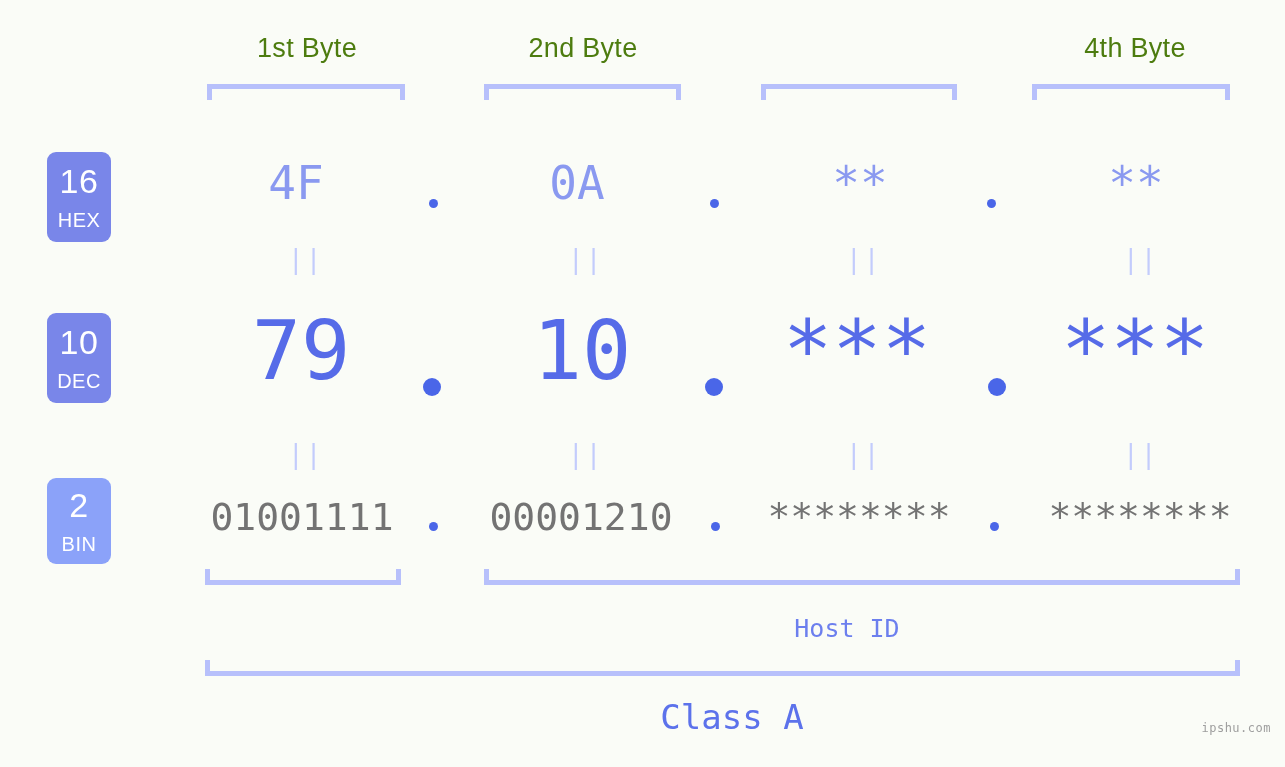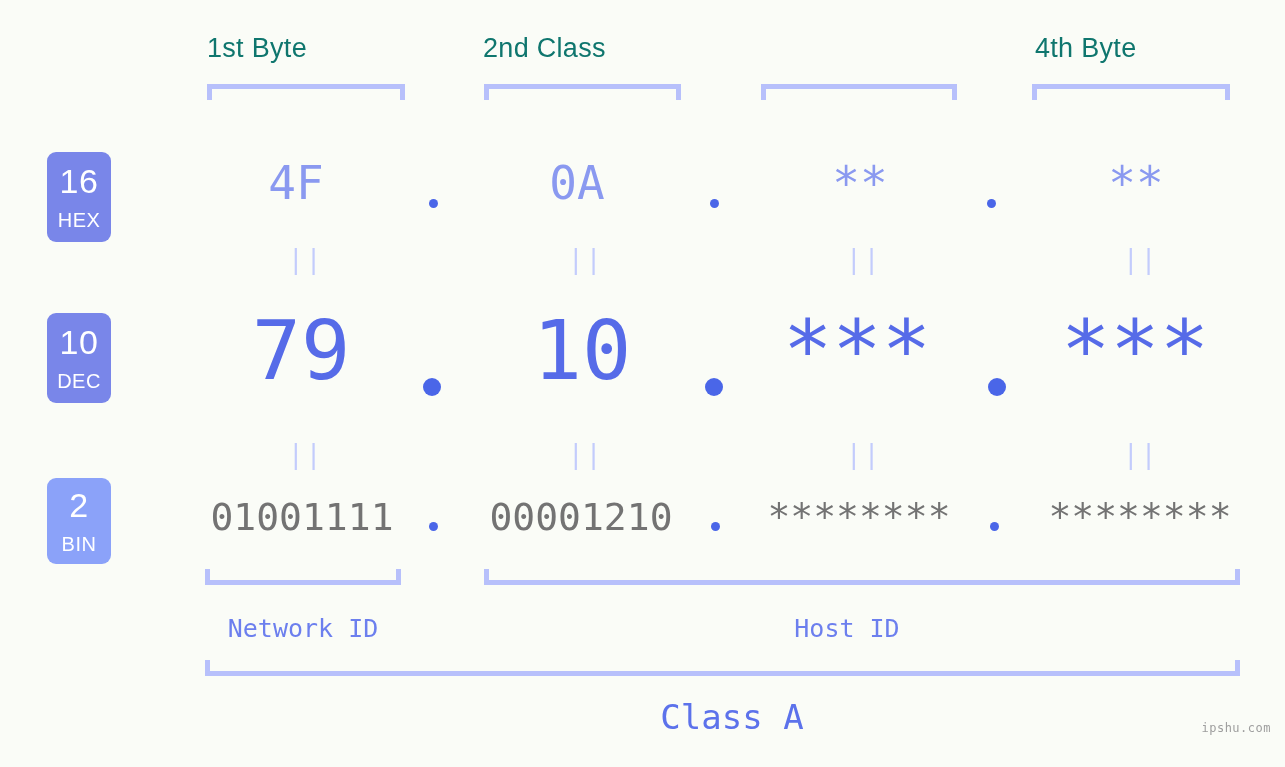--- a/index.html
+++ b/index.html
@@ -20,23 +20,24 @@
     left: 0; top: 0;
     width: 1285px;
     height: 767px;
   }
 
   
   .byte-label {
     position: absolute;
     top: 33px;
     width: 200px;
+    text-align: center;
     font-family: "Liberation Sans", sans-serif;
     font-size: 27px;
-    color: #0f766e;
+    color: #4d7c0f;
     letter-spacing: 0.3px;
     white-space: nowrap;
   }
 
   
   .bracket-top {
     position: absolute;
     top: 84px;
     height: 16px;
     border-top: 5px solid #B7C0FB;
@@ -160,21 +161,21 @@
     color: #9E9E9E;
     letter-spacing: 0.5px;
   }
 </style>
 </head>
 <body>
 
 <div id="stage">
 
   <div class="byte-label" style="left:207px;">1st Byte</div>
-  <div class="byte-label" style="left:483px;">2nd Class</div>
+  <div class="byte-label" style="left:483px;">2nd Byte</div>
   <div class="byte-label" style="left:1035px;">4th Byte</div>
 
   <div class="bracket-top" style="left:207px;  width:198px;"></div>
   <div class="bracket-top" style="left:484px;  width:197px;"></div>
   <div class="bracket-top" style="left:761px;  width:196px;"></div>
   <div class="bracket-top" style="left:1032px; width:198px;"></div>
 
   <div class="badge" style="top:152px; height:90px; background:#7986E9;">
     <span class="num">16</span>
     <span class="abbr">HEX</span>
@@ -226,21 +227,20 @@
     <div class="val" style="left:739px;">********</div>
     <div class="val" style="left:1020px;">********</div>
     <div class="dot dot-bin" style="left:429px;"></div>
     <div class="dot dot-bin" style="left:711px;"></div>
     <div class="dot dot-bin" style="left:990px;"></div>
   </div>
 
   <div class="bracket-bottom" style="left:205px; width:196px; top:569px;"></div>
   <div class="bracket-bottom" style="left:484px; width:756px; top:569px;"></div>
 
-  <div class="section-label" style="left:203px; width:200px; top:614px;">Network ID</div>
   <div class="section-label" style="left:747px; width:200px; top:614px;">Host ID</div>
 
   <div class="bracket-bottom" style="left:205px; width:1035px; top:660px;"></div>
   <div class="class-label" style="left:622px; width:220px; top:697px;">Class A</div>
 
   <div class="watermark">ipshu.com</div>
 
 </div>
 
 </body></html>

